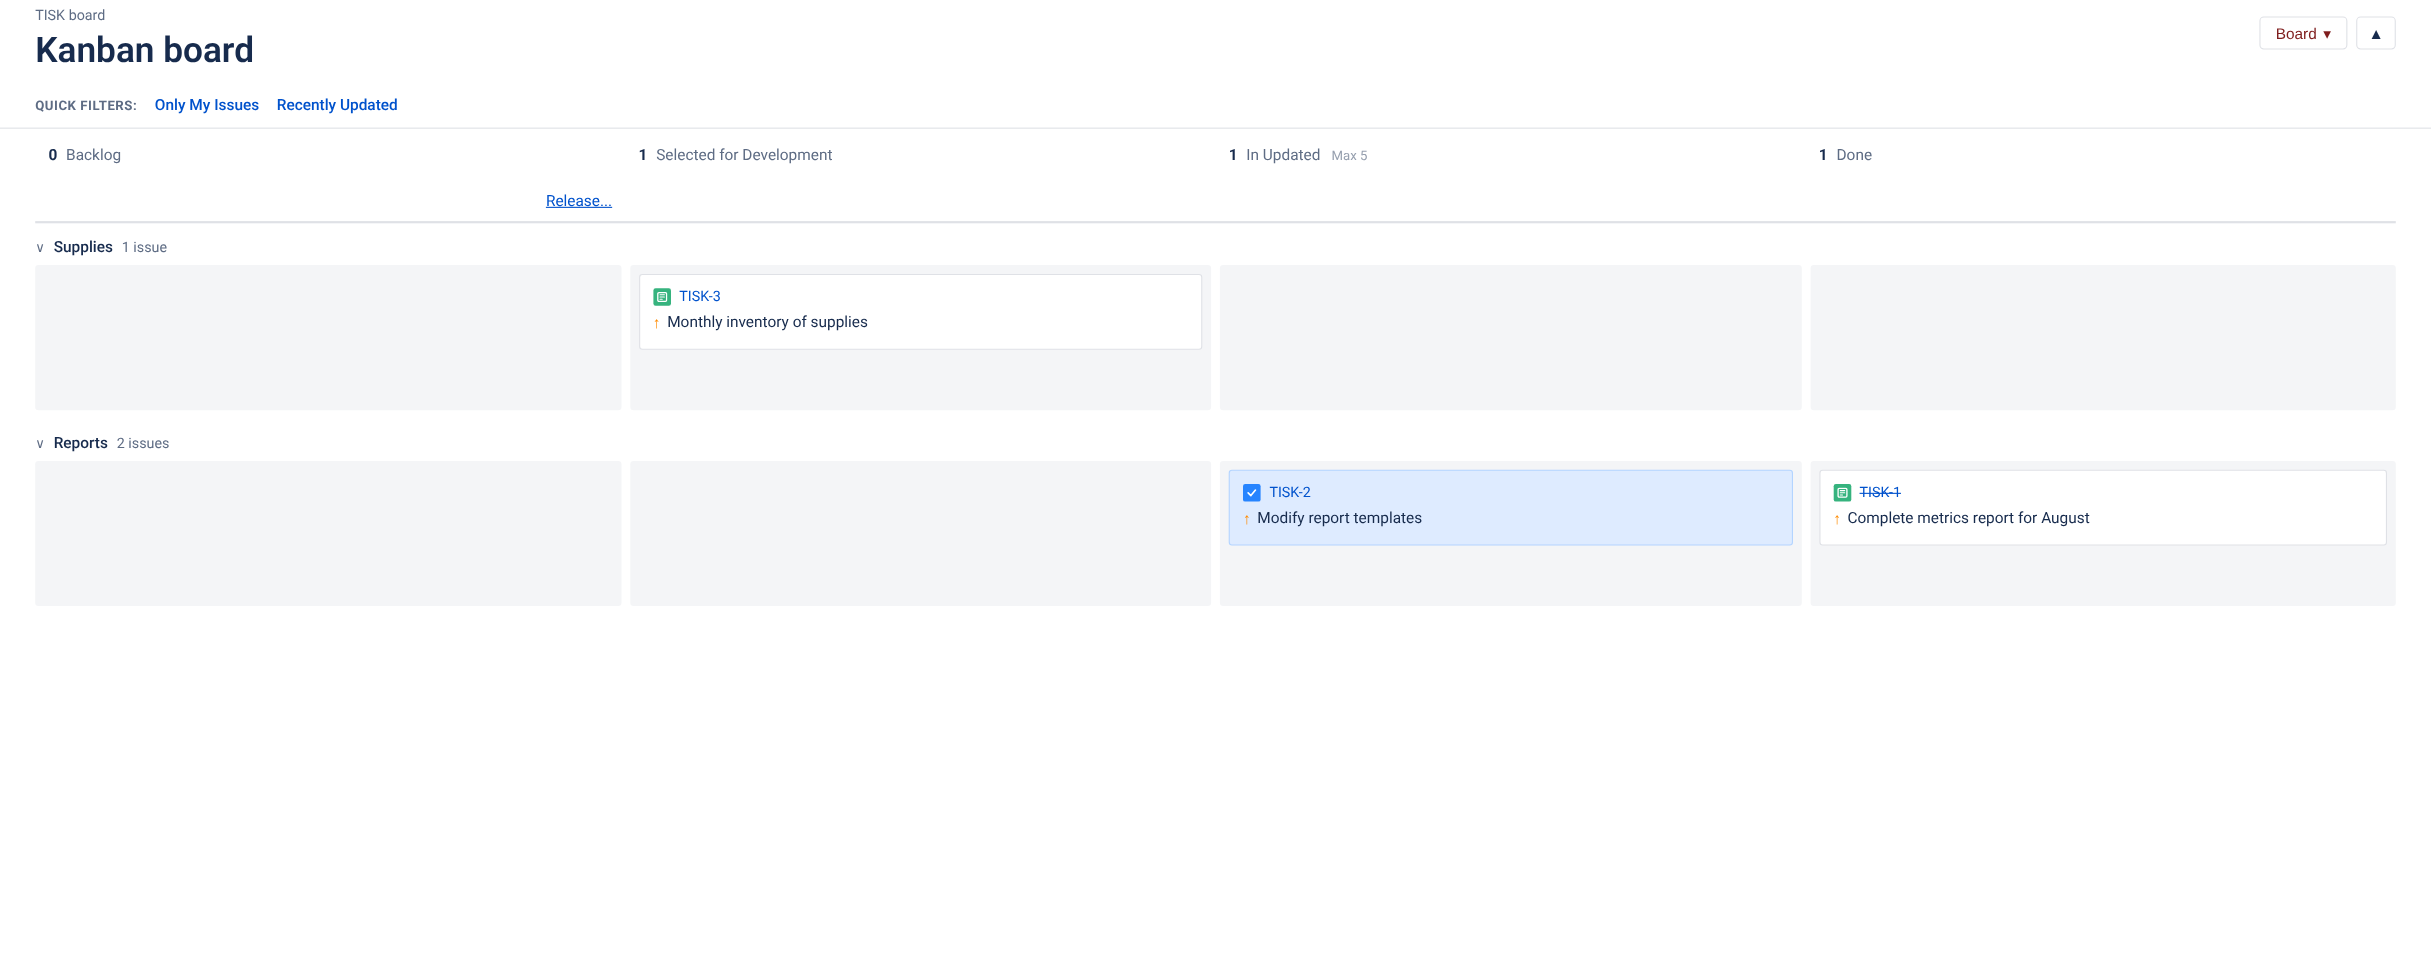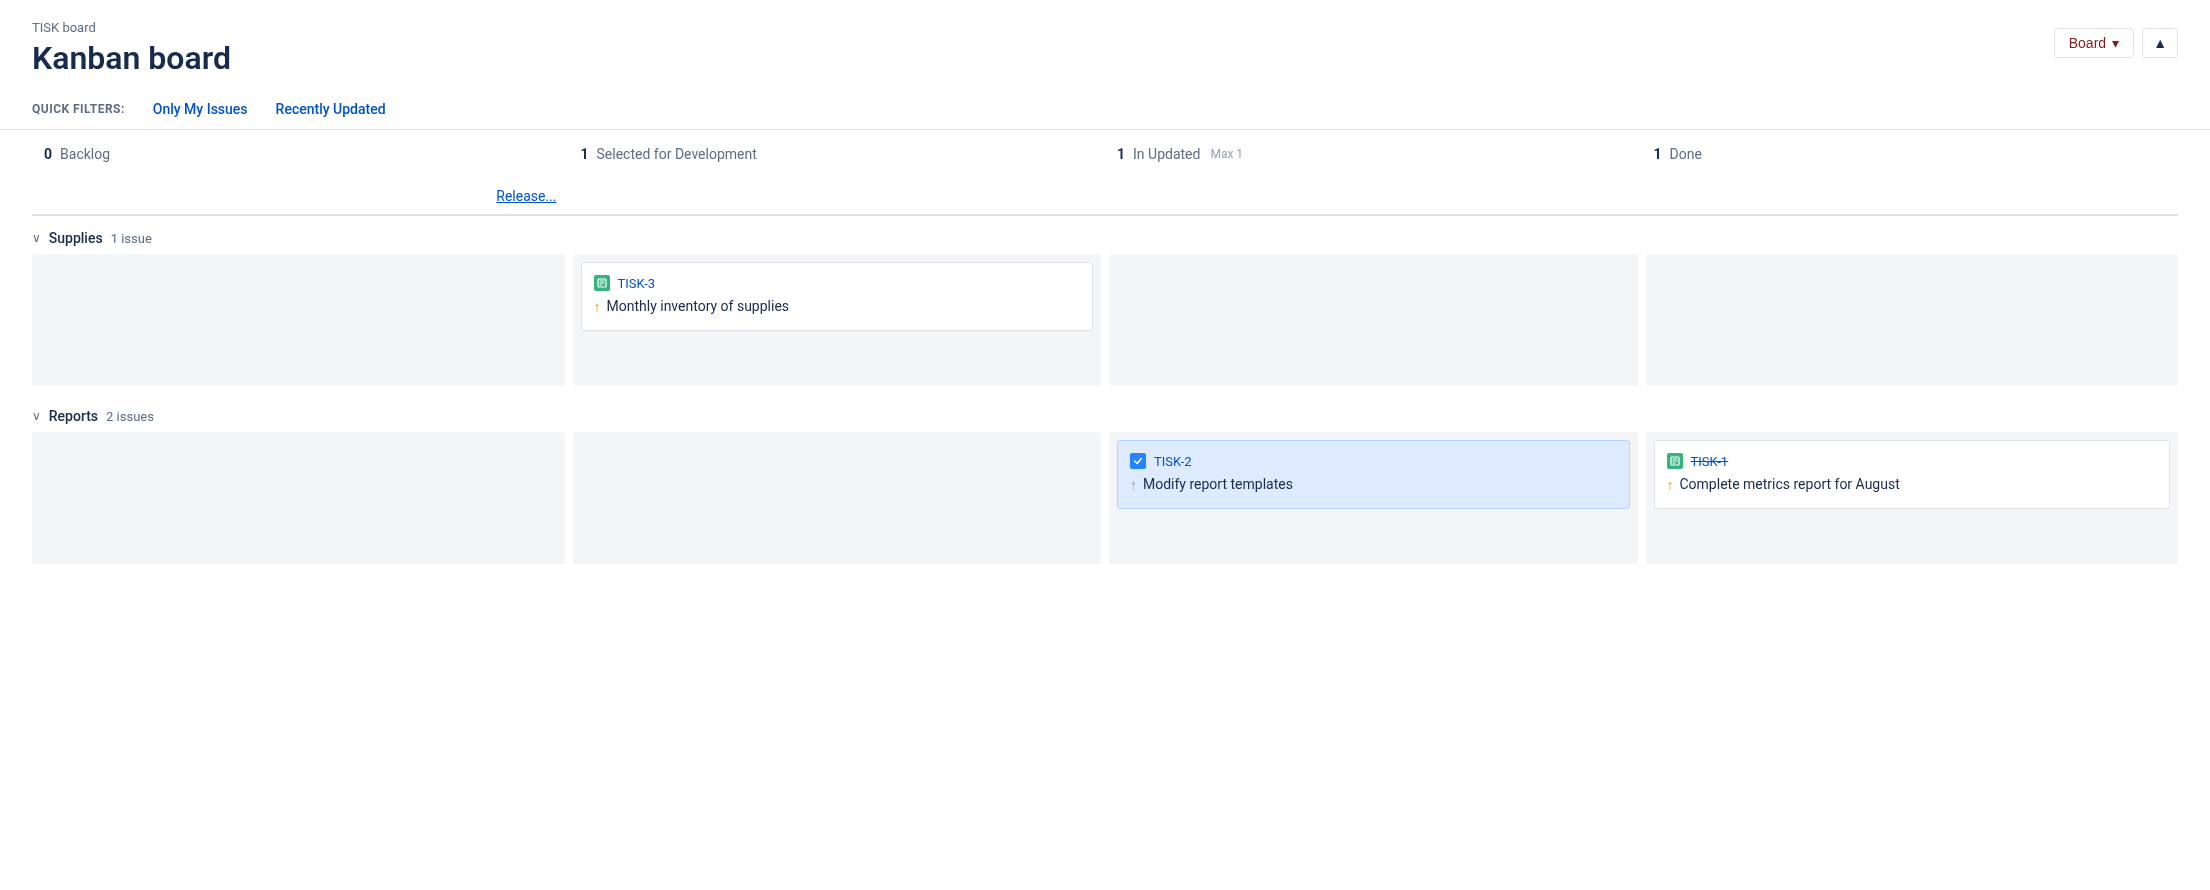--- a/index.html
+++ b/index.html
@@ -1,19 +1,19 @@
 <!DOCTYPE html>
 <html><head>
   <meta charset="utf-8">
   <style>
     * { box-sizing: border-box; margin: 0; padding: 0; }
     body { font-family: -apple-system, BlinkMacSystemFont, 'Segoe UI', Roboto, sans-serif; background: #fff; color: #172b4d; font-size: 14px; }
 
     .header {
-      padding: 20px 32px 0 32px;
+      padding: 7px 32px 0 32px;
     }
     .header-top {
       display: flex;
       justify-content: space-between;
       align-items: flex-start;
     }
     .board-label {
       font-size: 13px;
       color: #5e6c84;
       margin-bottom: 4px;
@@ -65,21 +65,20 @@
       text-transform: uppercase;
       letter-spacing: 0.04em;
       text-align: center;
     }
     .filter-link {
       color: #0052cc;
       font-size: 14px;
       font-weight: 500;
       cursor: pointer;
       text-decoration: none;
-      margin-left: 12px;
     }
 
     .board-columns {
       display: flex;
       flex-direction: column;
       padding: 0 32px;
       overflow-x: auto;
     }
 
     .columns-header {
@@ -260,21 +259,21 @@
       <span class="col-count">0</span>
       <span>Backlog</span>
     </div>
     <div class="col-header">
       <span class="col-count">1</span>
       <span>Selected for Development</span>
     </div>
     <div class="col-header">
       <span class="col-count">1</span>
       <span>In Updated</span>
-      <span class="col-max">Max 1</span>
+      <span class="col-max">Max 5</span>
     </div>
     <div class="col-header" style="flex:1">
       <span class="col-count">1</span>
       <span>Done</span>
     </div>
     <div class="col-header-release">
       <span>Release...</span>
     </div>
   </div>
 

